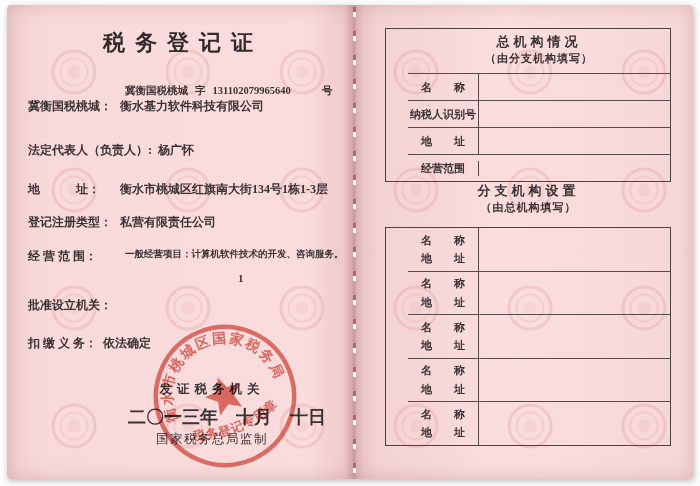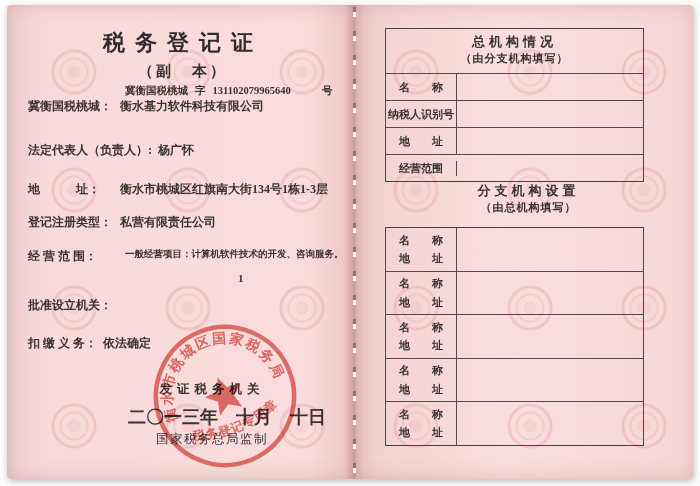--- a/index.html
+++ b/index.html
@@ -47,21 +47,21 @@
   .page-note { position:absolute; left:231px; top:267px; font-size:11px; font-weight:600; }
   .issuer { position:absolute; top:376px; left:60px; width:290px; text-align:center;
             font-size:12.5px; font-weight:600; letter-spacing:5px; }
   .issue-date { position:absolute; top:400px; left:75px; width:290px; text-align:center;
                 font-size:18px; font-weight:600; }
   .footer-line { position:absolute; top:426px; left:60px; width:290px; text-align:center;
                  font-size:12.5px; font-weight:400; letter-spacing:1.5px; }
   .stamp { position:absolute; left:143px; top:316px; width:150px; height:150px;
            transform:rotate(-22deg); mix-blend-mode:multiply; opacity:.92; }
   
-  .tbl { position:absolute; left:32px; width:259px; border:1.5px solid #4c4143; box-sizing:border-box; }
+  .tbl { position:absolute; left:32px; width:286px; border:1.5px solid #4c4143; box-sizing:border-box;padding-left:22px; }
   .t1 { top:23px; }
   .t1-header { height:45px; border-bottom:1px solid #564a4c; text-align:center; padding-top:4px; box-sizing:border-box; }
   .tbl-title { font-size:13px; font-weight:700; letter-spacing:4px; }
   .tbl-sub { font-size:11px; font-weight:600; letter-spacing:1px; }
   .t1-row { display:flex; height:26px; border-bottom:1px solid #564a4c; }
   .t1-row:last-child { border-bottom:none;align-items:center; }
   .lab { width:71px; border-right:1px solid #564a4c; display:flex; align-items:center;
          justify-content:center; font-size:11px; font-weight:600; box-sizing:border-box; }
   .val { flex:1; }
   .branch-hdr { position:absolute; left:32px; top:177px; width:287px; text-align:center; }
@@ -74,21 +74,20 @@
   .b2-val { flex:1; display:flex; flex-direction:column; }
   .b2-vrow { flex:1; }
 </style>
 </head>
 <body>
 
 <div class="scan">
 
   <div class="page page-left">
     <div class="title">税务登记证</div>
-    <div class="subtitle">（副　本）</div>
 
     <div class="serial">
       <span>冀衡国税桃城</span><span class="w">字</span><span>131102079965640</span>
     </div>
     <span class="serial-suffix">号</span>
 
     <div class="field" style="top:93px">
       <span class="flabel">冀衡国税桃城：</span>
       <span class="fvalue">衡水基力软件科技有限公司</span>
     </div>

